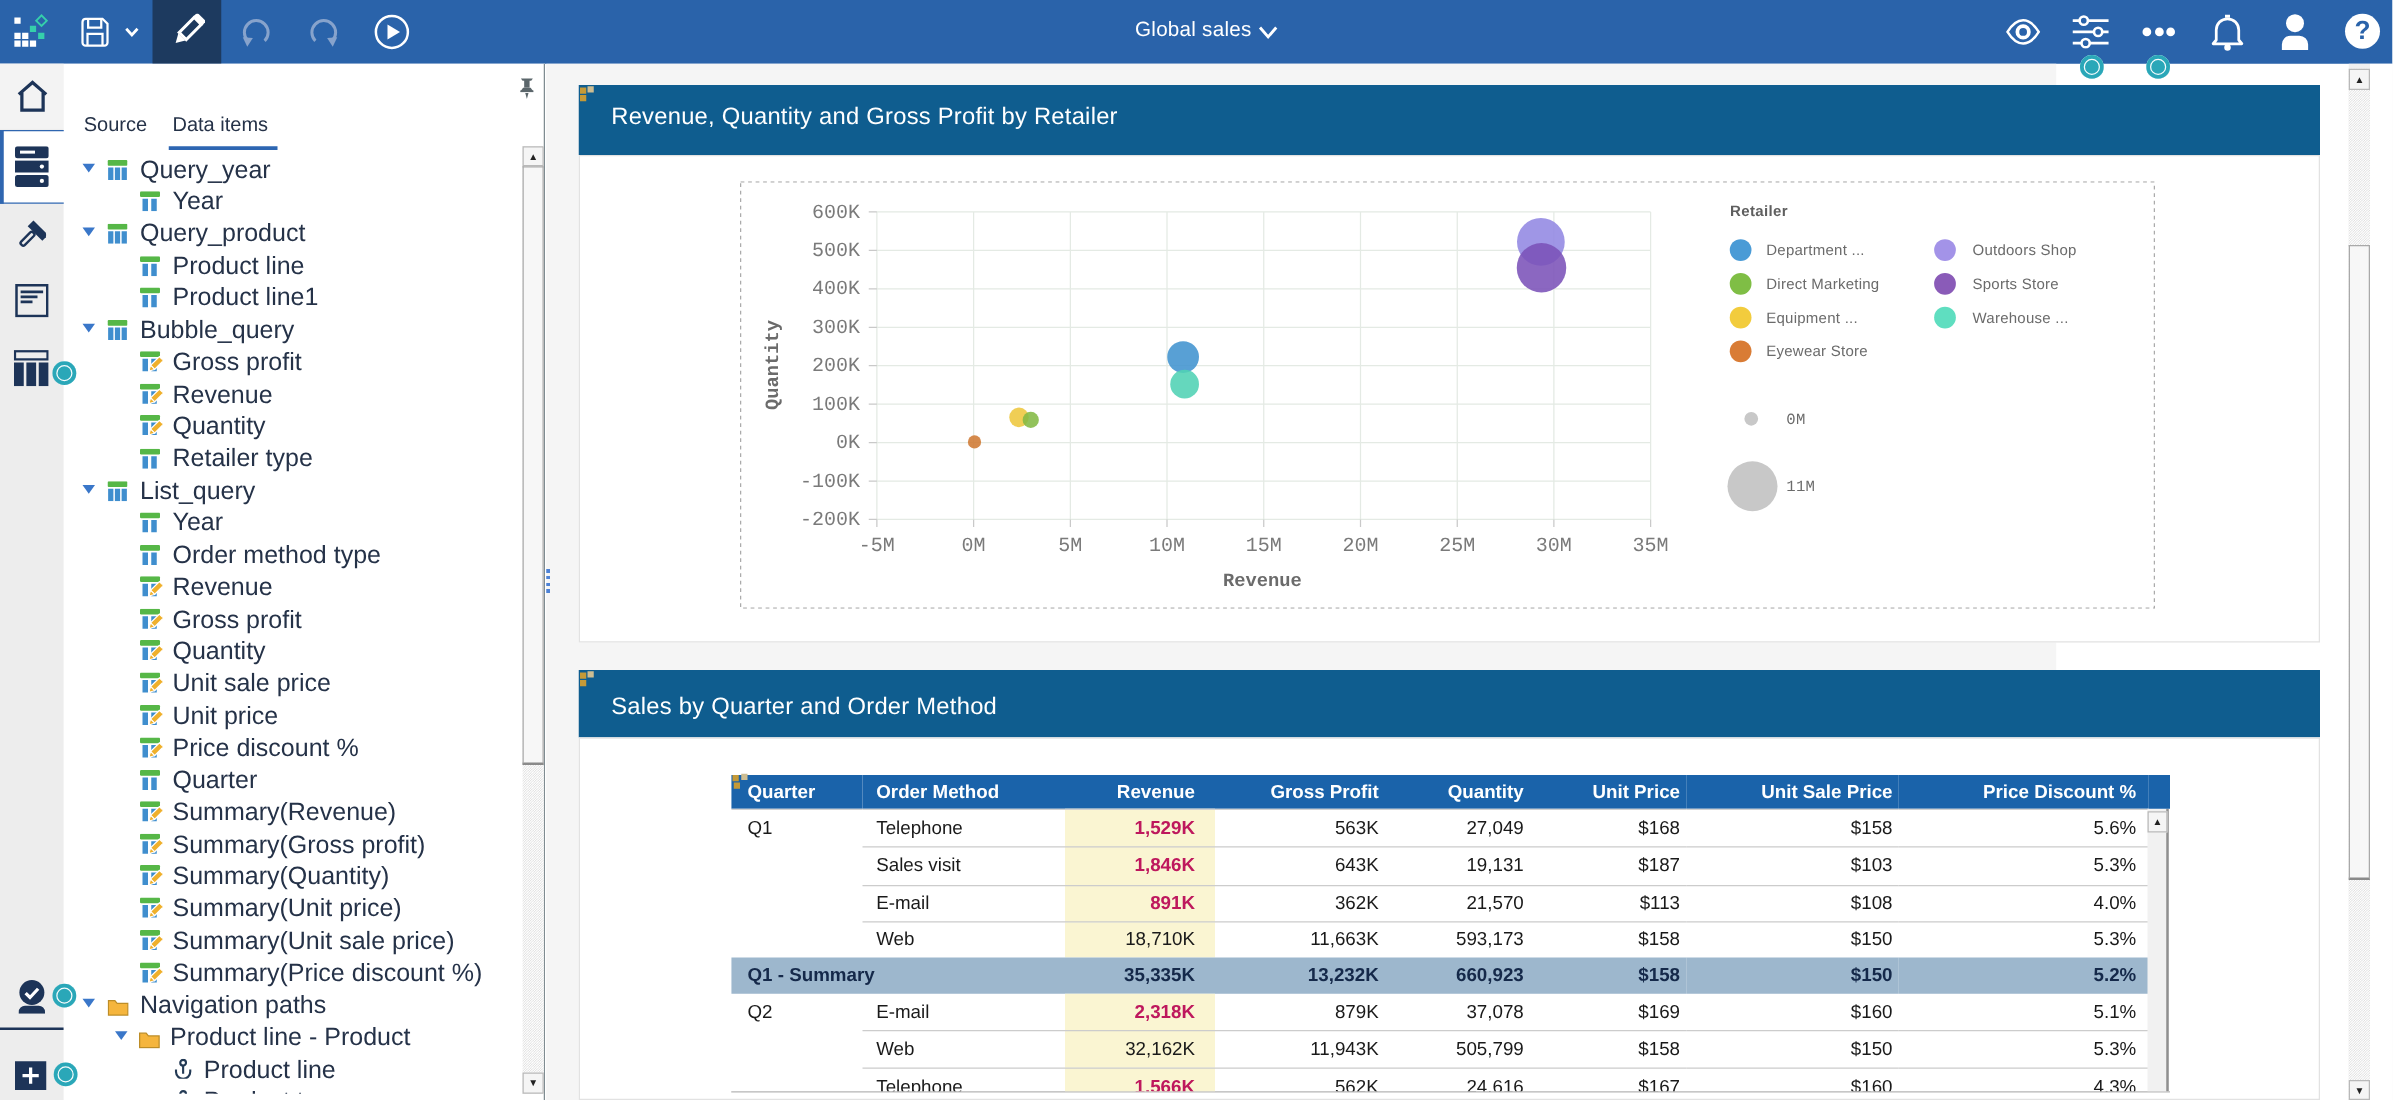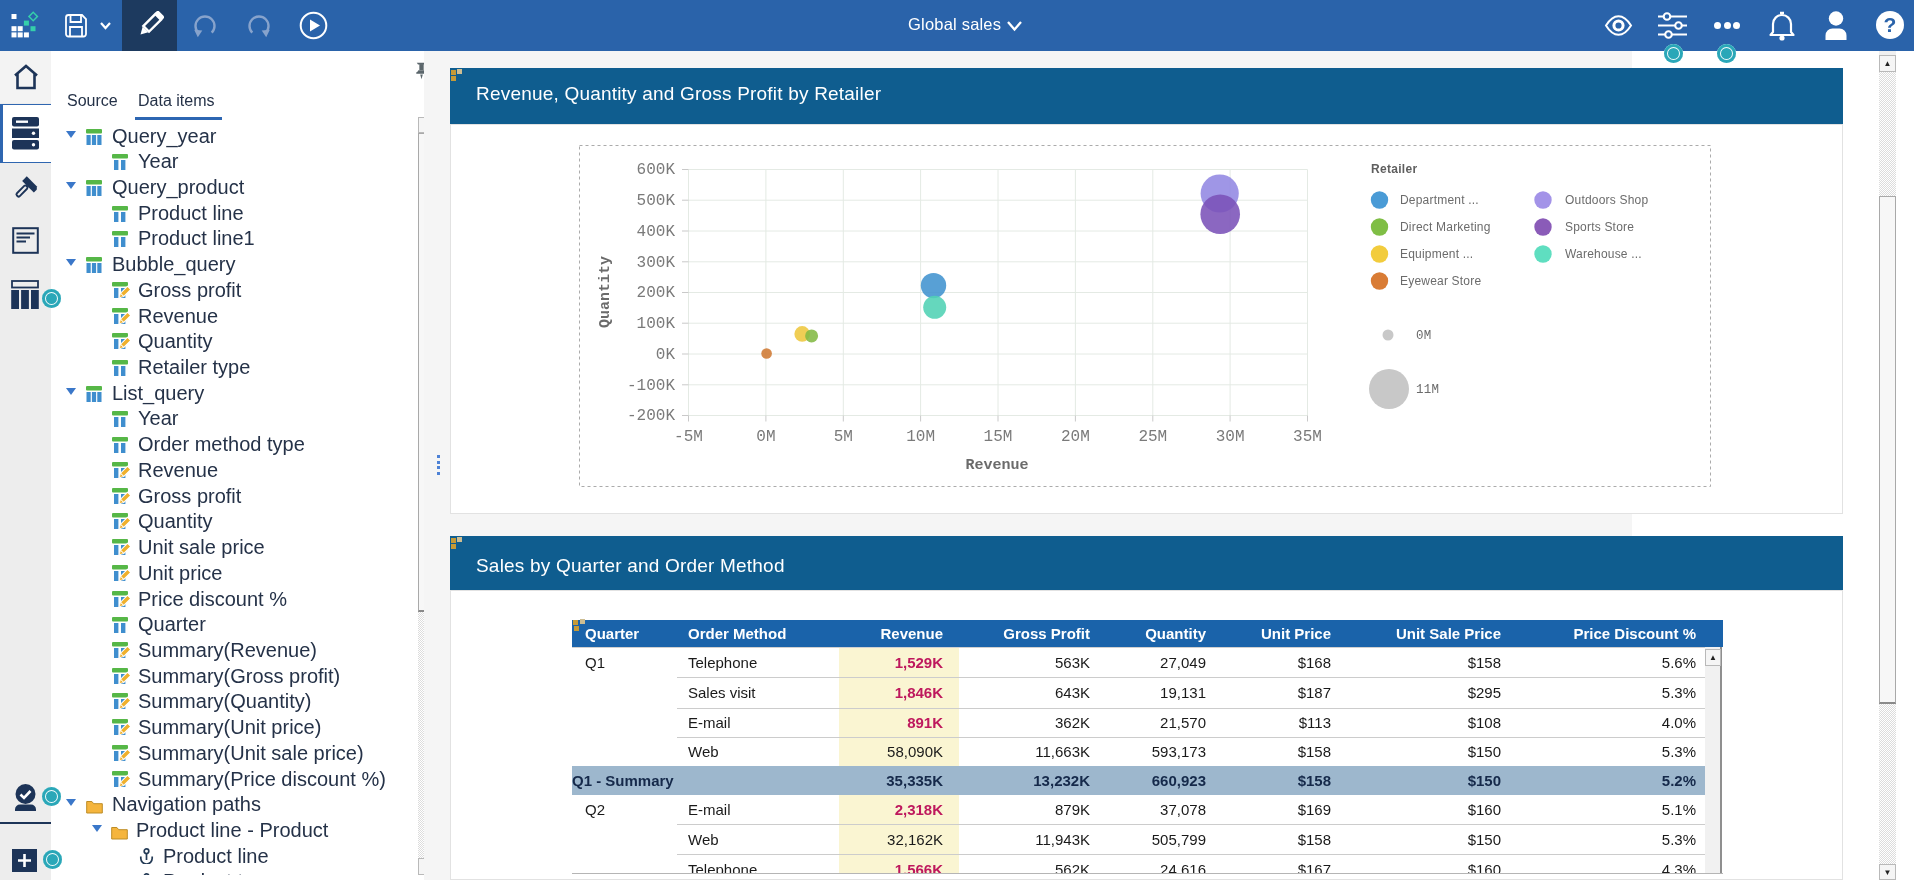--- a/index.html
+++ b/index.html
@@ -1,21 +1,21 @@
 <!DOCTYPE html>
 <html><head><meta charset="utf-8">
 <style>
 *{margin:0;padding:0;box-sizing:border-box}
 html,body{width:1914px;height:880px;overflow:hidden;background:#fff}
 body{font-family:"Liberation Sans",sans-serif;position:relative}
 .abs{position:absolute}
 #topbar{position:absolute;left:0;top:0;width:1914px;height:51px;background:#2a63aa}
 #sidebar{position:absolute;left:0;top:51px;width:51px;height:829px;background:#ededed}
 #panel{position:absolute;left:51px;top:51px;width:385px;height:833px;background:#fff;border-right:1px solid #7f8c91}
-#canvas{position:absolute;left:424px;top:51px;width:1208px;height:829px;background:#f5f5f5}
+#canvas{position:absolute;left:437px;top:51px;width:1208px;height:829px;background:#f5f5f5}
 #vscroll{position:absolute;left:1879px;top:51px;width:17px;height:829px;background:#f0f0f0}
 #rightwhite{position:absolute;left:1896px;top:51px;width:18px;height:829px;background:#fff}
 .dither{background-image:linear-gradient(45deg,#dcdcdc 25%,transparent 25%,transparent 75%,#dcdcdc 75%),linear-gradient(45deg,#dcdcdc 25%,transparent 25%,transparent 75%,#dcdcdc 75%);background-size:2px 2px;background-position:0 0,1px 1px;background-color:#fff}
 .sbtn{position:absolute;background:#f5f5f5;border:1px solid #b9b9b9;display:flex;align-items:center;justify-content:center;font-size:8px;color:#222}
 .sthumb{position:absolute;background:#f7f7f7;border:1px solid #a9a9a9;border-bottom:2px solid #8a8a8a}
 .tealring{position:absolute;z-index:60;width:19px;height:19px;border-radius:50%;background:#2aa7b8;box-shadow:inset 0 0 0 3px #2aa7b8, inset 0 0 0 4px rgba(255,255,255,.95)}
 .handle{position:absolute;width:5px;height:5px}
 .h-gold{background:#c59a37}
 .h-pale{background:#cdbd92}
 
@@ -633,43 +633,43 @@
             <td class="sep num">$168</td>
             <td class="sep num">$158</td>
             <td class="sep num" style="padding-right:10px!important">5.6%</td>
           </tr>
 <tr style="height:31px">
             <td class="sep" style="padding-left:11px">Sales visit</td>
             <td class="sep yel num red" style="padding-right:16px!important">1,846K</td>
             <td class="sep num">643K</td>
             <td class="sep num">19,131</td>
             <td class="sep num">$187</td>
-            <td class="sep num">$295</td>
+            <td class="sep num">$103</td>
             <td class="sep num" style="padding-right:10px!important">5.3%</td>
           </tr>
 <tr style="height:29.5px">
             <td class="sep" style="padding-left:11px">E-mail</td>
             <td class="sep yel num red" style="padding-right:16px!important">891K</td>
             <td class="sep num">362K</td>
             <td class="sep num">21,570</td>
             <td class="sep num">$113</td>
             <td class="sep num">$108</td>
             <td class="sep num" style="padding-right:10px!important">4.0%</td>
           </tr>
 <tr style="height:28px">
             <td style="padding-left:11px">Web</td>
-            <td class="yel num" style="padding-right:16px!important">58,090K</td>
+            <td class="yel num" style="padding-right:16px!important">18,710K</td>
             <td class="num">11,663K</td>
             <td class="num">593,173</td>
             <td class="num">$158</td>
             <td class="num">$150</td>
             <td class="num" style="padding-right:10px!important">5.3%</td>
           </tr>
 <tr class="sumrow" style="height:29px">
-            <td colspan="2" style="">Q1 - Summary</td>
+            <td colspan="2" style="padding-left:13px">Q1 - Summary</td>
             <td class="num" style="padding-right:16px!important">35,335K</td>
             <td class="num">13,232K</td>
             <td class="num">660,923</td>
             <td class="num">$158</td>
             <td class="num">$150</td>
             <td class="num" style="padding-right:10px!important">5.2%</td>
           </tr>
 <tr style="height:29.5px">
             <td rowspan="3" style="vertical-align:top;padding:6px 0 0 13px">Q2</td>
             <td class="sep" style="padding-left:11px">E-mail</td>

